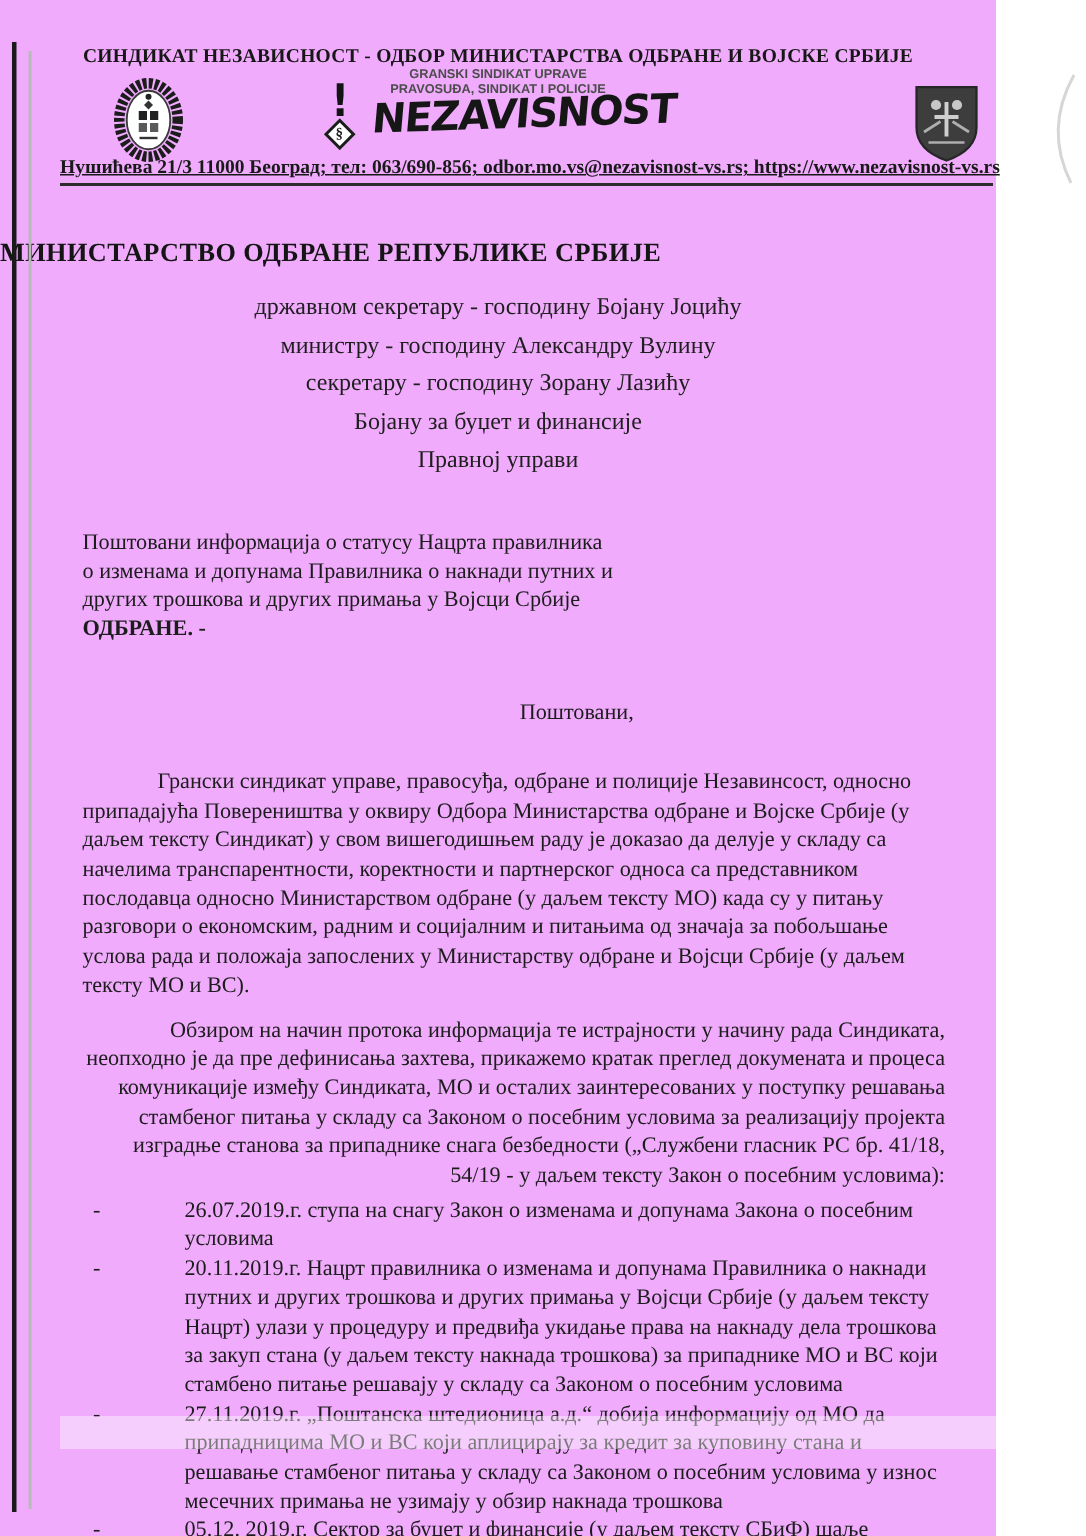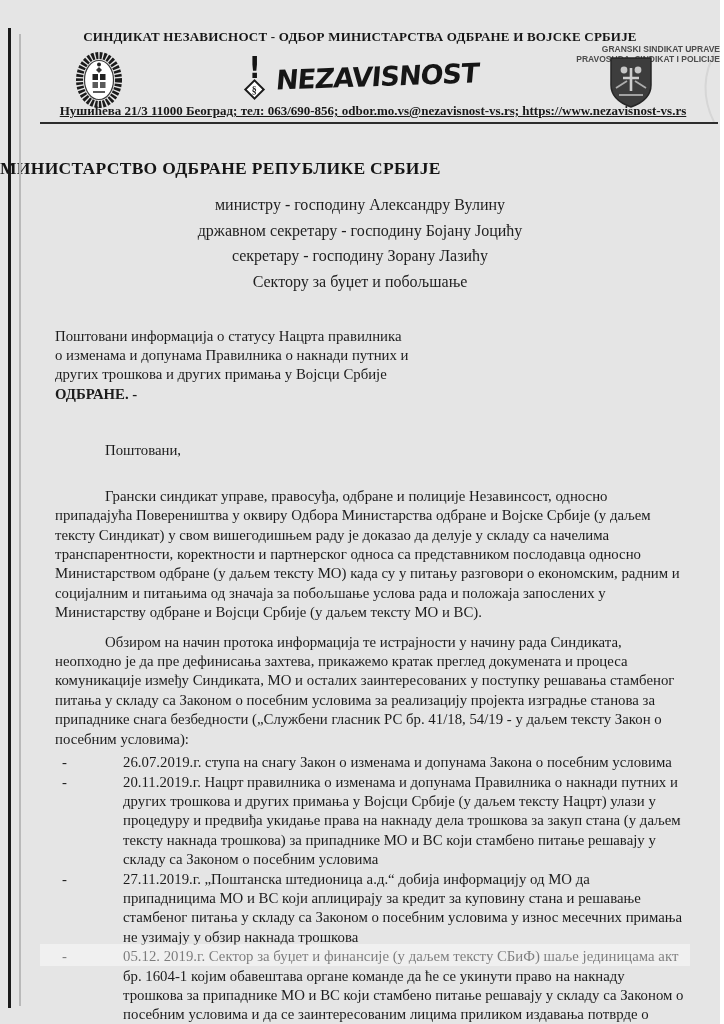--- a/index.html
+++ b/index.html
@@ -5,22 +5,22 @@
   * { margin: 0; padding: 0; box-sizing: border-box; }
   html, body { background: #ffffff; }
   body {
     width: 724px; height: 1024px;
     font-family: "Liberation Serif", "DejaVu Serif", serif;
     color: #1d1d1d;
     overflow: hidden;
   }
   .page {
     position: relative;
-    width: 720px; height: 1024px;
-    background: #e5e5e5;
+    width: 664px; height: 1024px;
+    background: #f0abfc;
   }
   
   .scan-line-dark {
     position: absolute; left: 8px; top: 28px;
     width: 3px; height: 980px; background: #1a1a1a;
   }
   .scan-line-light {
     position: absolute; left: 19px; top: 34px;
     width: 2px; height: 972px; background: #b9b9b9;
   }
@@ -35,21 +35,21 @@
   
   .letterhead { position: relative; height: 130px; }
   .org-title {
     position: absolute; top: 29px; left: 0; right: 0;
     text-align: center;
     font-size: 13px; font-weight: bold; letter-spacing: 0.2px;
     color: #171717;
   }
   .branch-lines {
     position: absolute; top: 45px; left: 0; right: 0;
-    text-align: right;
+    text-align: center;
     font-family: "Liberation Sans", "DejaVu Sans", sans-serif;
     font-size: 8.5px; font-weight: bold; color: #4c4c4c;
     line-height: 9.5px;
   }
   .logo-row {
     position: absolute; top: 57px; left: 0; right: 0;
     display: flex; justify-content: center; align-items: flex-start; gap: 8px;
   }
   .logo-mark { display: flex; flex-direction: column; align-items: center; width: 26px; }
   .logo-excl {
@@ -109,28 +109,28 @@
     margin: 33px 0 0 55px;
     font-size: 14.8px; line-height: 19.2px; color: #1c1c1c;
     width: 420px;
   }
   .request-label { font-weight: bold; }
 
   
   .salutation {
     margin: 37px 0 0 55px;
     text-indent: 50px;
-    font-size: 14.8px; line-height: 19px; color: #1c1c1c;
+    font-size: 14.8px; line-height: 19px; color: #1c1c1c; text-align: center;
   }
   .para {
     margin: 27px 34px 0 55px;
     text-indent: 50px;
     font-size: 14.8px; line-height: 19.4px; color: #1c1c1c;
   }
-  .para + .para { margin-top: 10px; }
+  .para + .para { margin-top: 10px; text-align: right; }
   .datelist {
     list-style: none;
     margin: 4px 34px 0 62px;
   }
   .datelist li {
     display: flex;
     font-size: 14.8px; line-height: 19.4px; color: #1c1c1c;
   }
   .dash-marker { width: 23px; flex: 0 0 23px; }
   .item-text { flex: 1; margin-left: 38px; }
@@ -190,24 +190,25 @@
     </div>
 
     <div class="contact-line">Нушићева 21/3 11000 Београд; тел:  063/690-856; odbor.mo.vs@nezavisnost-vs.rs;  https://www.nezavisnost-vs.rs</div>
     <div class="head-rule"></div>
   </header>
 
   <main>
     <h1 class="ministry-title">МИНИСТАРСТВО ОДБРАНЕ РЕПУБЛИКЕ СРБИЈЕ</h1>
 
     <div class="addressees">
+      <div>државном секретару - господину Бојану Јоцићу</div>
       <div>министру - господину Александру Вулину</div>
-      <div>државном секретару - господину Бојану Јоцићу</div>
       <div>секретару - господину Зорану Лазићу</div>
-      <div>Сектору за буџет и побољшање</div>
+      <div>Бојану за буџет и финансије</div>
+      <div>Правној управи</div>
     </div>
 
     <div class="subject">
       <div>Поштовани информација о статусу Нацрта правилника</div>
       <div>о изменама и допунама Правилника о накнади путних и</div>
       <div>других трошкова и других примања у Војсци Србије</div>
       <div class="request-label">ОДБРАНЕ. -</div>
     </div>
 
     <p class="salutation">Поштовани,</p>

